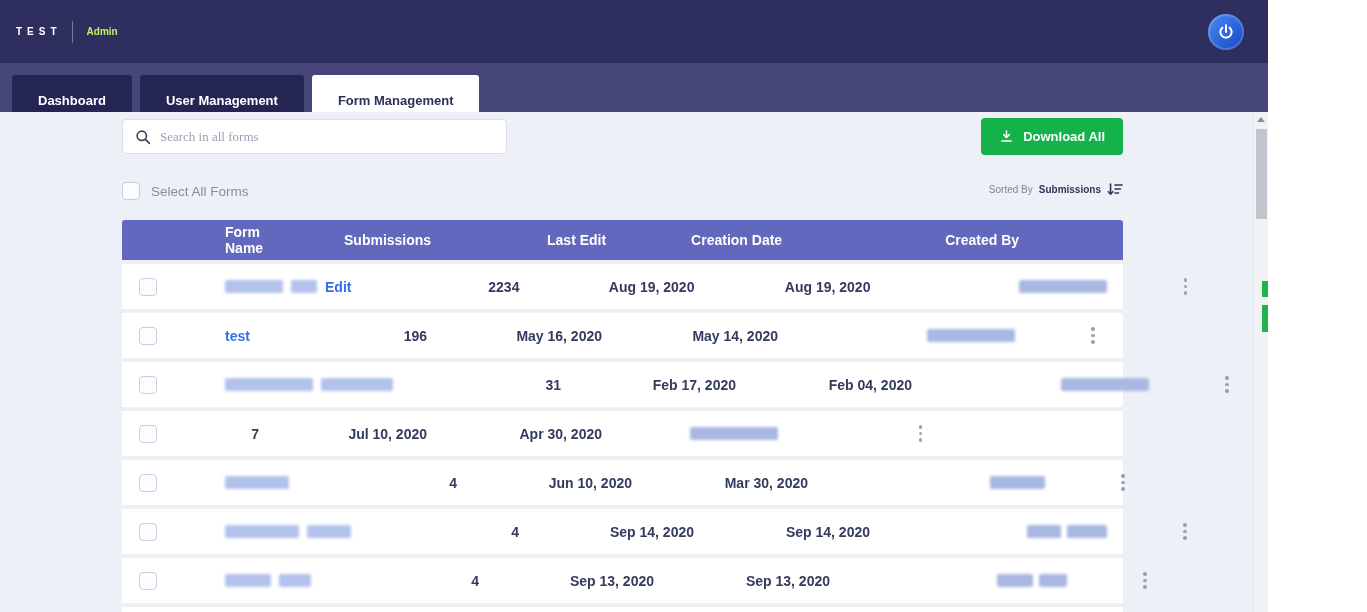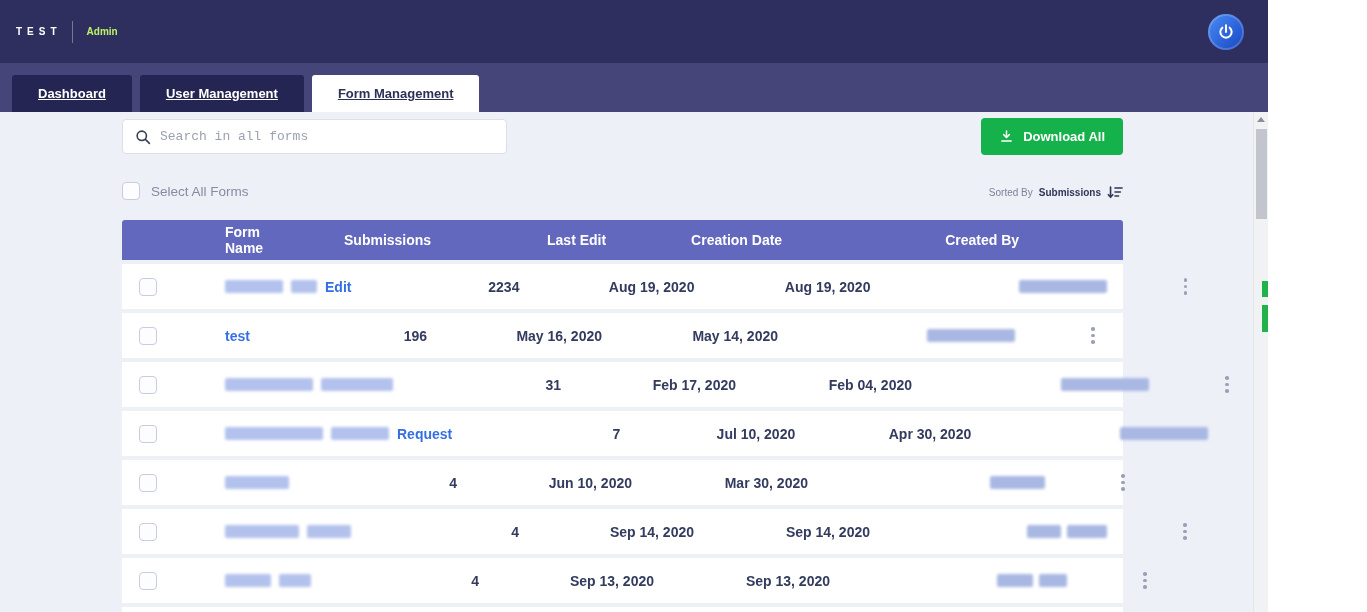--- a/index.html
+++ b/index.html
@@ -11,37 +11,37 @@
   .topbar { height:63px; background:#2f2f5f; display:flex; align-items:center; padding-left:16px; }
   .brand { color:#fff; font-size:10px; font-weight:700; letter-spacing:5px; }
   .vdiv { width:1px; height:22px; background:rgba(255,255,255,.35); margin:0 14px 0 10px; }
   .apptitle { color:#bef264; font-size:10px; font-weight:700; }
   .powerbtn { margin-left:auto; margin-right:24px; width:36px; height:36px; border-radius:50%;
               background:linear-gradient(135deg,#4a8cf6,#1646c2); display:flex; align-items:center; justify-content:center;
               box-shadow:inset 0 0 0 2px rgba(255,255,255,.18); cursor:pointer; }
 
   
   .tabstrip { height:49px; background:#45457a; display:flex; align-items:flex-end; padding-left:12px; gap:8px; }
-  .tab { height:37px; line-height:37px; padding:0 26px; background:#252553; color:#fff; font-size:13px; font-weight:700;
-         border-radius:3px 3px 0 0; cursor:pointer; white-space:nowrap;text-decoration:underline; }
+  .tab { height:37px; line-height:37px; padding:7px 26px; background:#252553; color:#fff; font-size:13px; font-weight:700;
+         border-radius:3px 3px 0 0; cursor:pointer; white-space:nowrap; }
   .tab.active { background:#ffffff; color:#2c3156; }
 
   
   .content { padding:6px 145px 0 122px; }
   .toolbar { display:flex; justify-content:space-between; align-items:center; }
   .searchbox { width:385px; height:35px; background:#fff; border:1px solid #dcdfe9; border-radius:4px;
                display:flex; align-items:center; padding:0 12px; gap:9px; }
   .searchbox input { border:none; outline:none; flex:1; font-size:13px; color:#39405c; background:transparent;
-                     font-family:Liberation Mono, monospace; }
+                     font-family:Liberation Serif, serif; }
   .searchbox input::placeholder { color:#9aa1b2; }
   .dl { height:37px; padding:0 18px; background:#15b24b; color:#fff; border:none; border-radius:4px;
         font-size:13px; font-weight:700; display:flex; align-items:center; gap:9px; cursor:pointer;
         font-family:"Liberation Sans","DejaVu Sans",sans-serif; }
 
-  .listctl { margin-top:27px; display:flex; justify-content:space-between; align-items:flex-end; }
+  .listctl { margin-top:27px; display:flex; justify-content:space-between; align-items:flex-start; }
   .selall { display:flex; align-items:center; gap:11px; color:#868ba0; font-size:13.5px; cursor:default; }
   .checkbox { display:inline-block; width:18px; height:18px; border:1px solid #c7cdde; border-radius:4px;
               background:#fdfdff; cursor:pointer; flex:none; }
   .sorted { display:flex; align-items:center; gap:6px; font-size:10px; color:#7d8398; cursor:pointer; }
   .sorted-value { color:#2f3655; font-weight:700; }
 
   
   .table { margin-top:20px; }
   .thead, .trow { display:grid; grid-template-columns:52px 1fr 120px 127px 128px 189px 60px; align-items:center;gap:48px; }
   .thead { height:40px; background:#6268bd; color:#fff; font-size:14px; font-weight:700; border-radius:3px 3px 0 0; }
@@ -214,25 +214,20 @@
                 <i class="dot"></i>
                 <i class="dot"></i>
                 <i class="dot"></i>
               </span>
             </div>
           </div>
           <div class="trow">
             <div class="cell cb-cell">
               <span class="checkbox"></span>
             </div>
-            <div class="cell name-cell">
-              <span class="blur name-blur" style="width: 98px;"></span>
-              <span class="blur name-blur" style="width: 58px;"></span>
-              <span class="name-text">Request</span>
-            </div>
             <div class="cell num strong">7</div>
             <div class="cell num strong">Jul 10, 2020</div>
             <div class="cell num strong">Apr 30, 2020</div>
             <div class="cell by-cell">
               <span class="blur by-blur" style="width: 88px;"></span>
             </div>
             <div class="cell kebab-cell">
               <span class="kebab">
                 <i class="dot"></i>
                 <i class="dot"></i>

